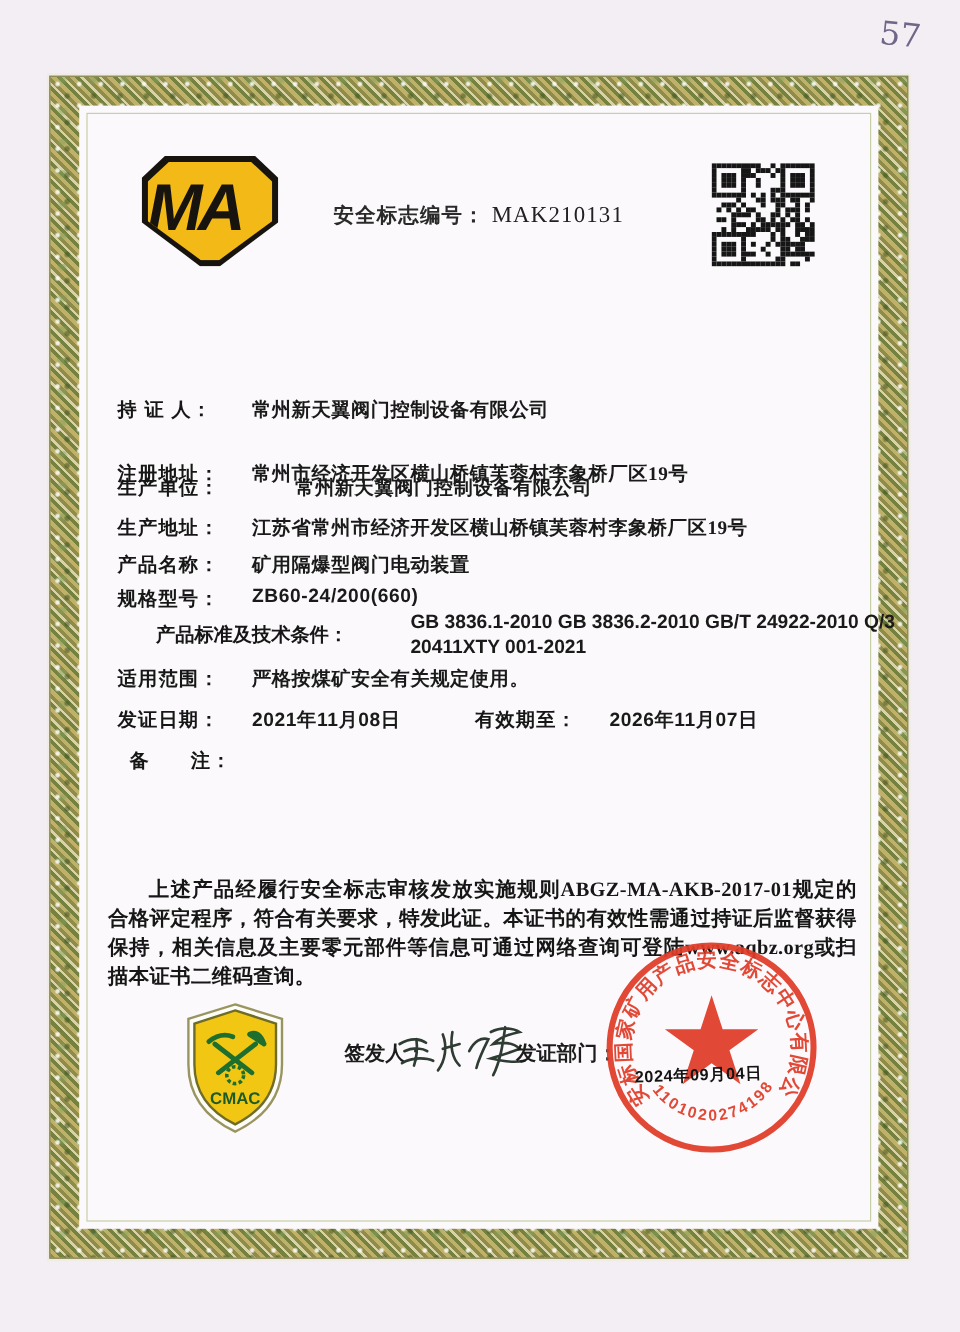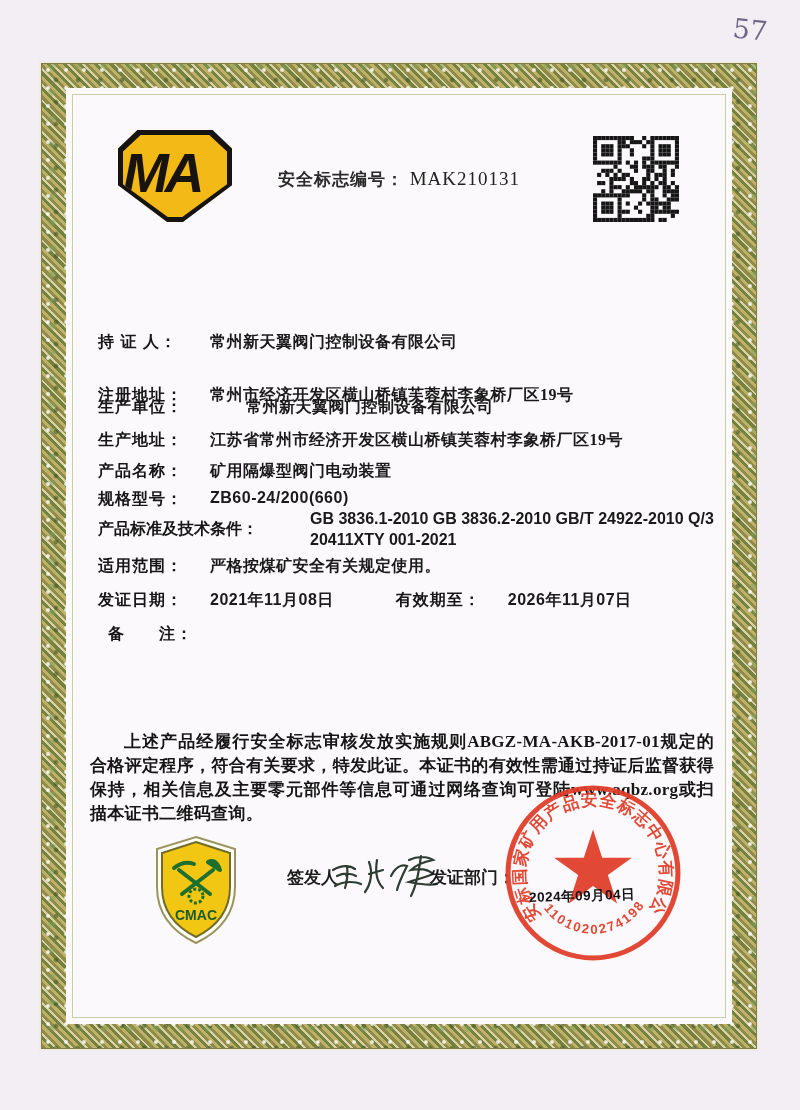--- a/index.html
+++ b/index.html
@@ -67,21 +67,21 @@
     position:absolute;left:0;right:0;top:178px;text-align:center;
     font-size:37px;font-weight:900;letter-spacing:4px;color:#121212;
   }
   
   .fields{position:absolute;left:56px;top:268px;width:620px;}
   .frow{position:absolute;left:0;display:flex;align-items:flex-start;}
   .flabel{
     font-weight:700;font-size:16px;color:#161616;letter-spacing:1px;
     flex:0 0 auto;width:112px;
   }
-  .flabel.wide{width:212px;letter-spacing:0;}
+  .flabel.wide{width:212px;letter-spacing:0;margin-left:32px;}
   .fvalue{
     font-size:16px;font-weight:700;color:#1a1a1a;letter-spacing:.5px;
   }
   .kai{font-family:"Liberation Serif",serif;}
   .std-val{width:408px;line-height:21px;word-break:break-all;letter-spacing:0;}
   .r0{top:0;} .r1{top:33px;margin-top:20px;} .r2{top:65px;gap:36px;} .r3{top:98px;} .r4{top:129px;}
   .r5{top:157px;} .r6{top:176px;align-items:center;} .r7{top:224px;}
   .r8{top:258px;} .r9{top:292px;margin-left:10px;}
   .valid-group{margin-left:62px;display:flex;}
   

